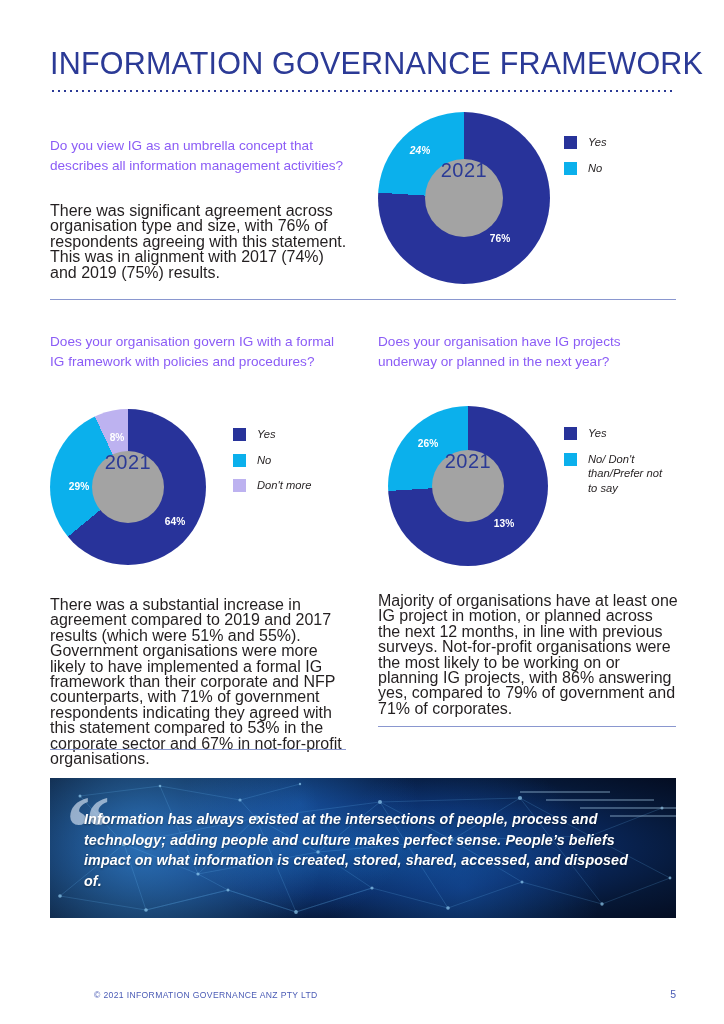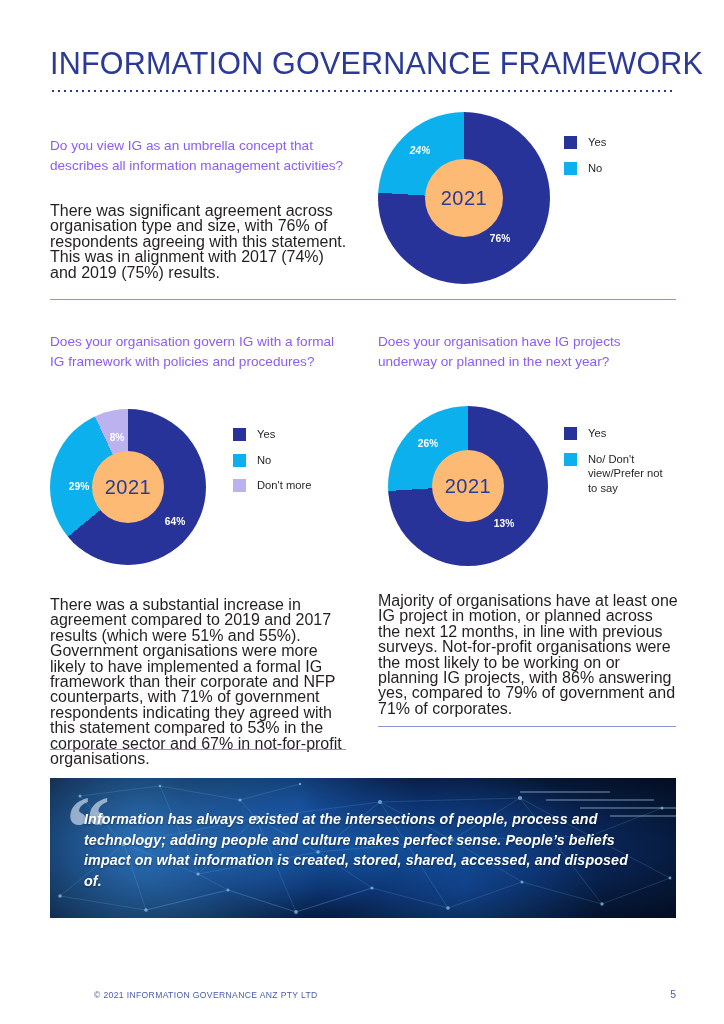--- a/index.html
+++ b/index.html
@@ -65,40 +65,40 @@
 
   
   .chart { position: absolute; }
   .donut {
     position: absolute;
     border-radius: 50%;
   }
   .donut-hole {
     position: absolute;
     border-radius: 50%;
-    background: #fdba74;
+    background: #a3a3a3;
     display: flex;
-    align-items: center;
+    align-items: flex-start;
     justify-content: center;
   }
   .donut-year {
     color: #2b3a96;
     font-size: 20px;
     letter-spacing: 0.5px;
     font-weight: 400;
   }
   .slice-label {
     position: absolute;
     color: #ffffff;
     font-size: 10.2px;
     font-weight: bold;
     white-space: nowrap;
     transform: translate(-50%, -50%);
   }
-  .legend { position: absolute; }
+  .legend { position: absolute; font-style: italic; }
   .legend-row {
     display: flex;
     align-items: flex-start;
     margin-bottom: 11px;
   }
   .legend-swatch {
     width: 13px; height: 13px;
     flex: 0 0 13px;
     margin-top: 1px;
   }
@@ -245,21 +245,21 @@
     <span class="slice-label" style="left:40px; top:37px;">26%</span>
 
     <div class="legend" style="left:176px; top:20px;">
       <div class="legend-row">
         <span class="legend-swatch" style="background:#28339a;"></span>
         <span class="legend-label">Yes</span>
       </div>
       <div class="legend-row">
         <span class="legend-swatch" style="background:#0bb0ec;"></span>
         <span class="legend-label">No/ Don't
-view/Prefer not
+than/Prefer not
 to say</span>
       </div>
     </div>
   </div>
 
   <div class="q-body" style="left:378px; top:593px; width:300px;">Majority of organisations have at least one IG project in motion, or planned across the next 12 months, in line with previous surveys. Not-for-profit organisations were the most likely to be working on or planning IG projects, with 86% answering yes, compared to 79% of government and 71% of corporates.</div>
 
   <div class="rule" style="left:378px; top:726px; width:298px;"></div>
 
   <div class="quote-banner">

